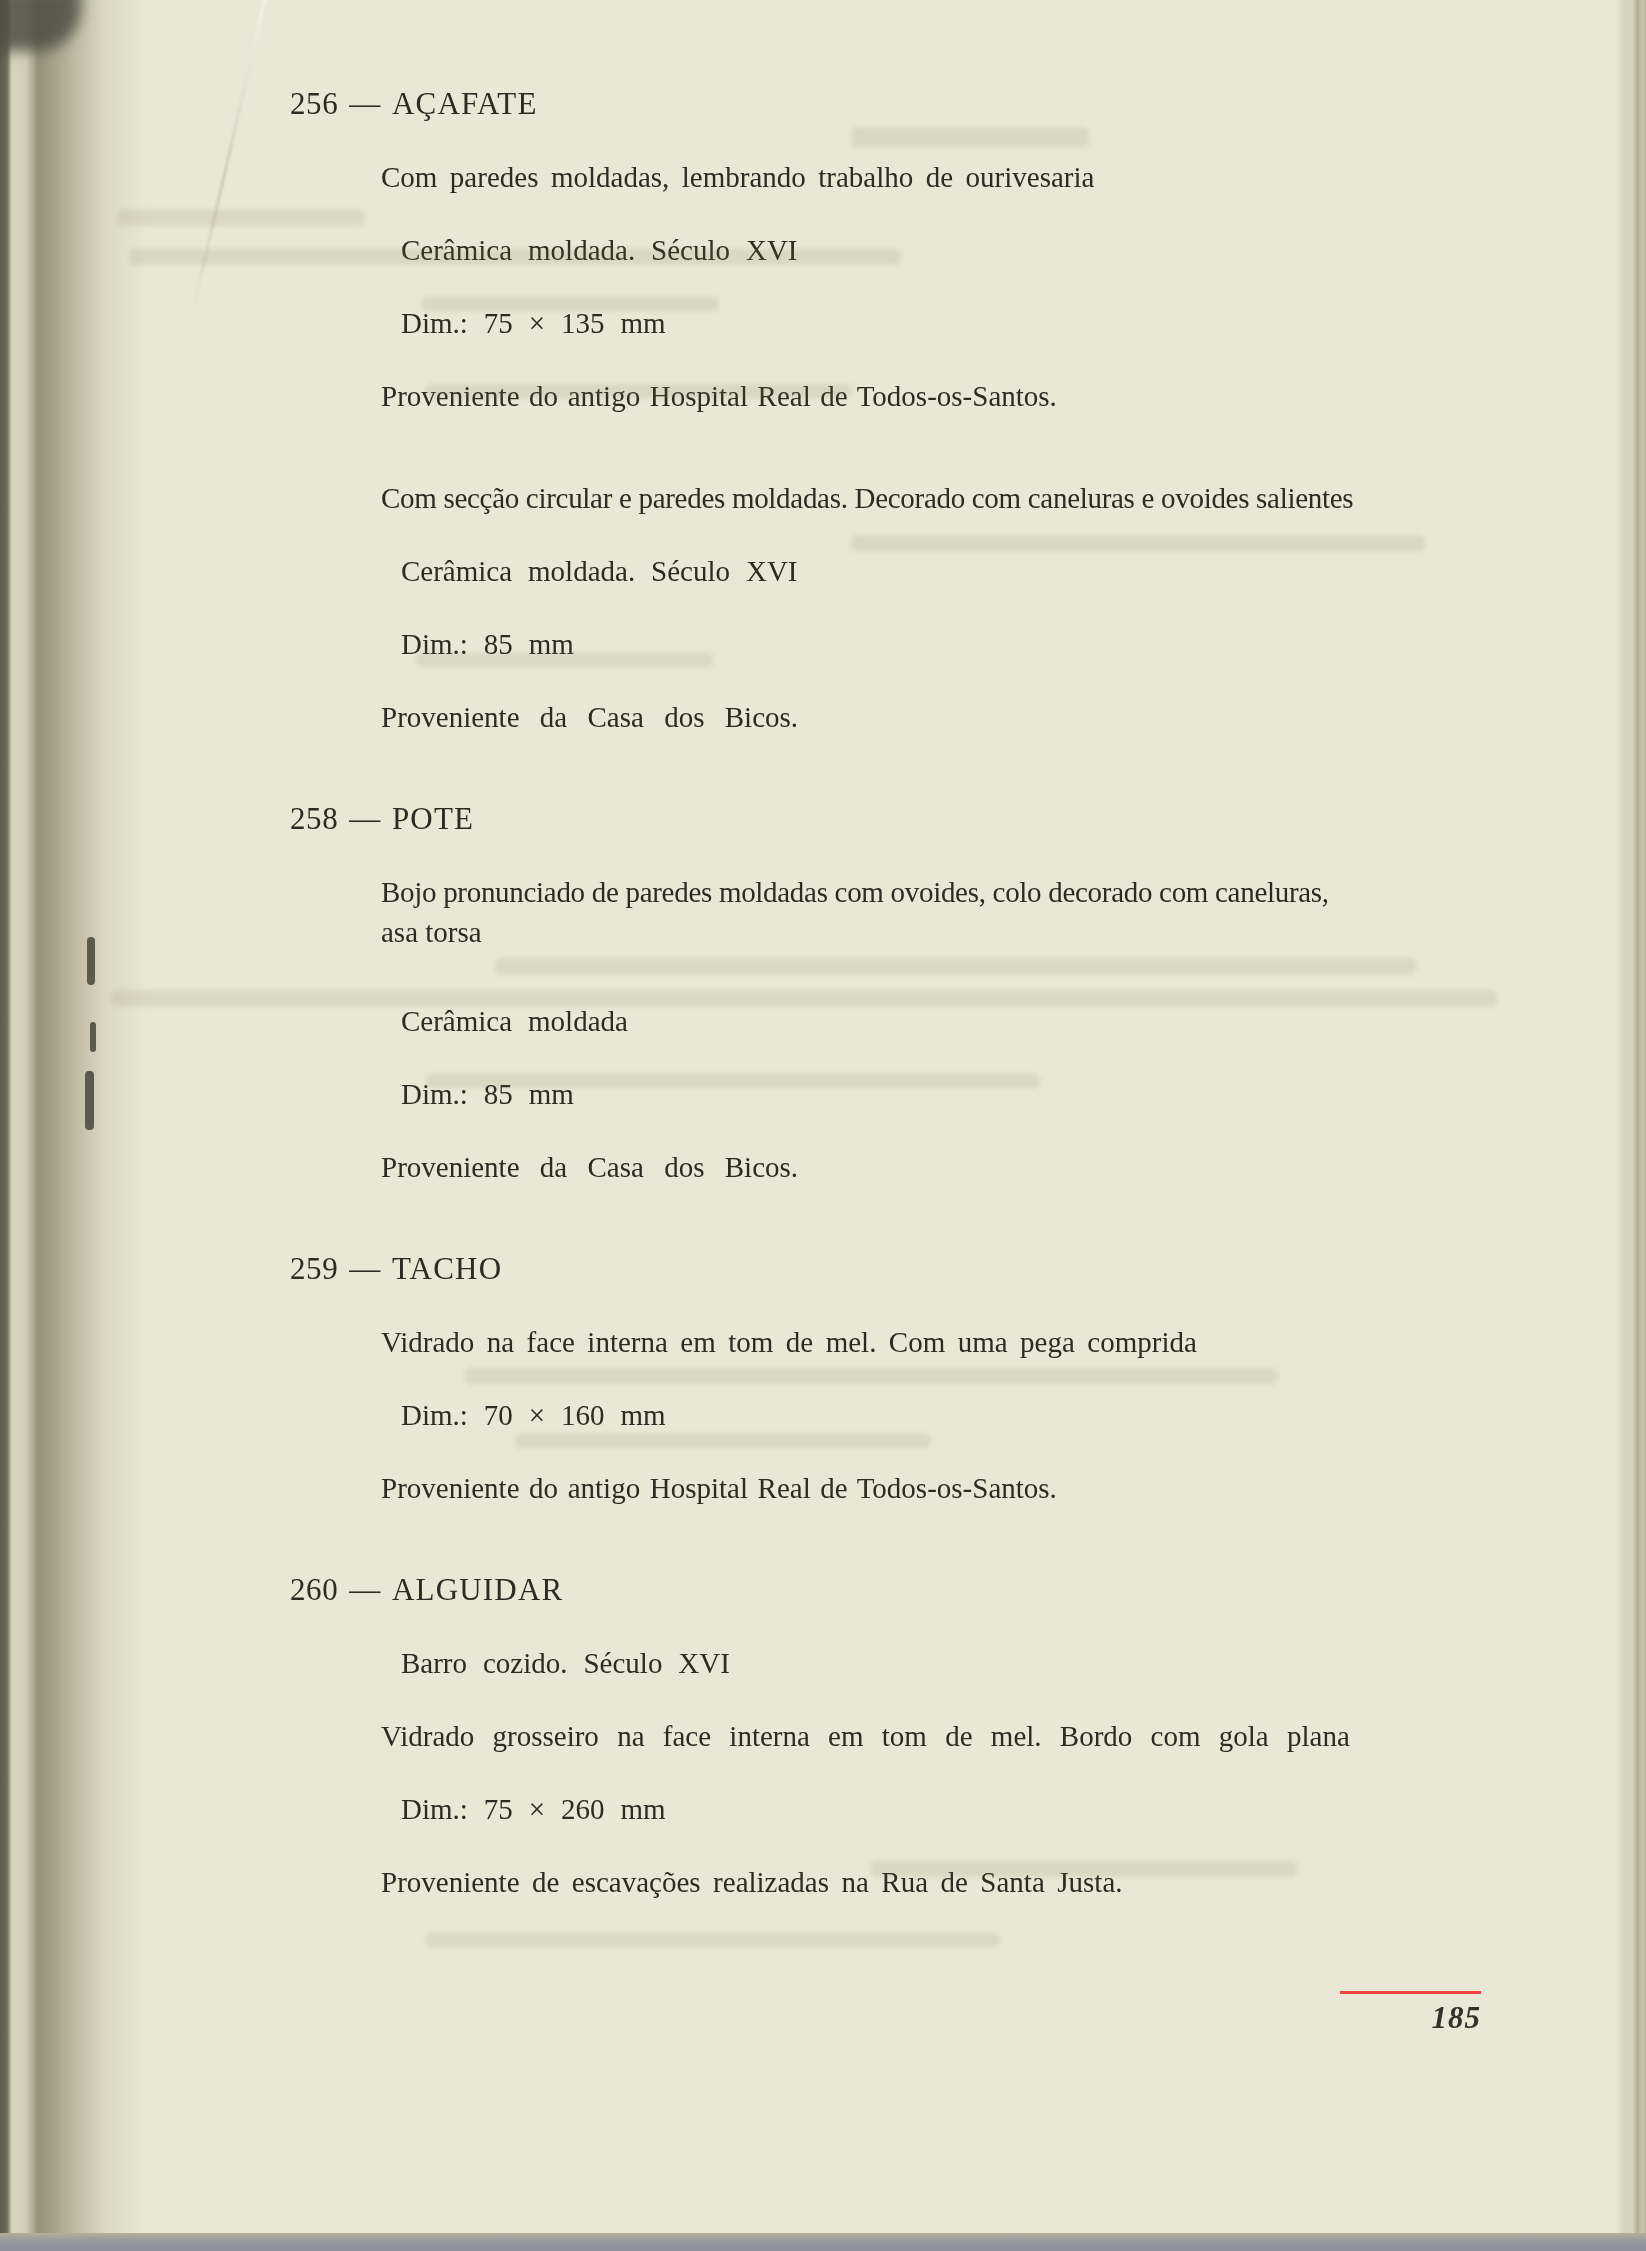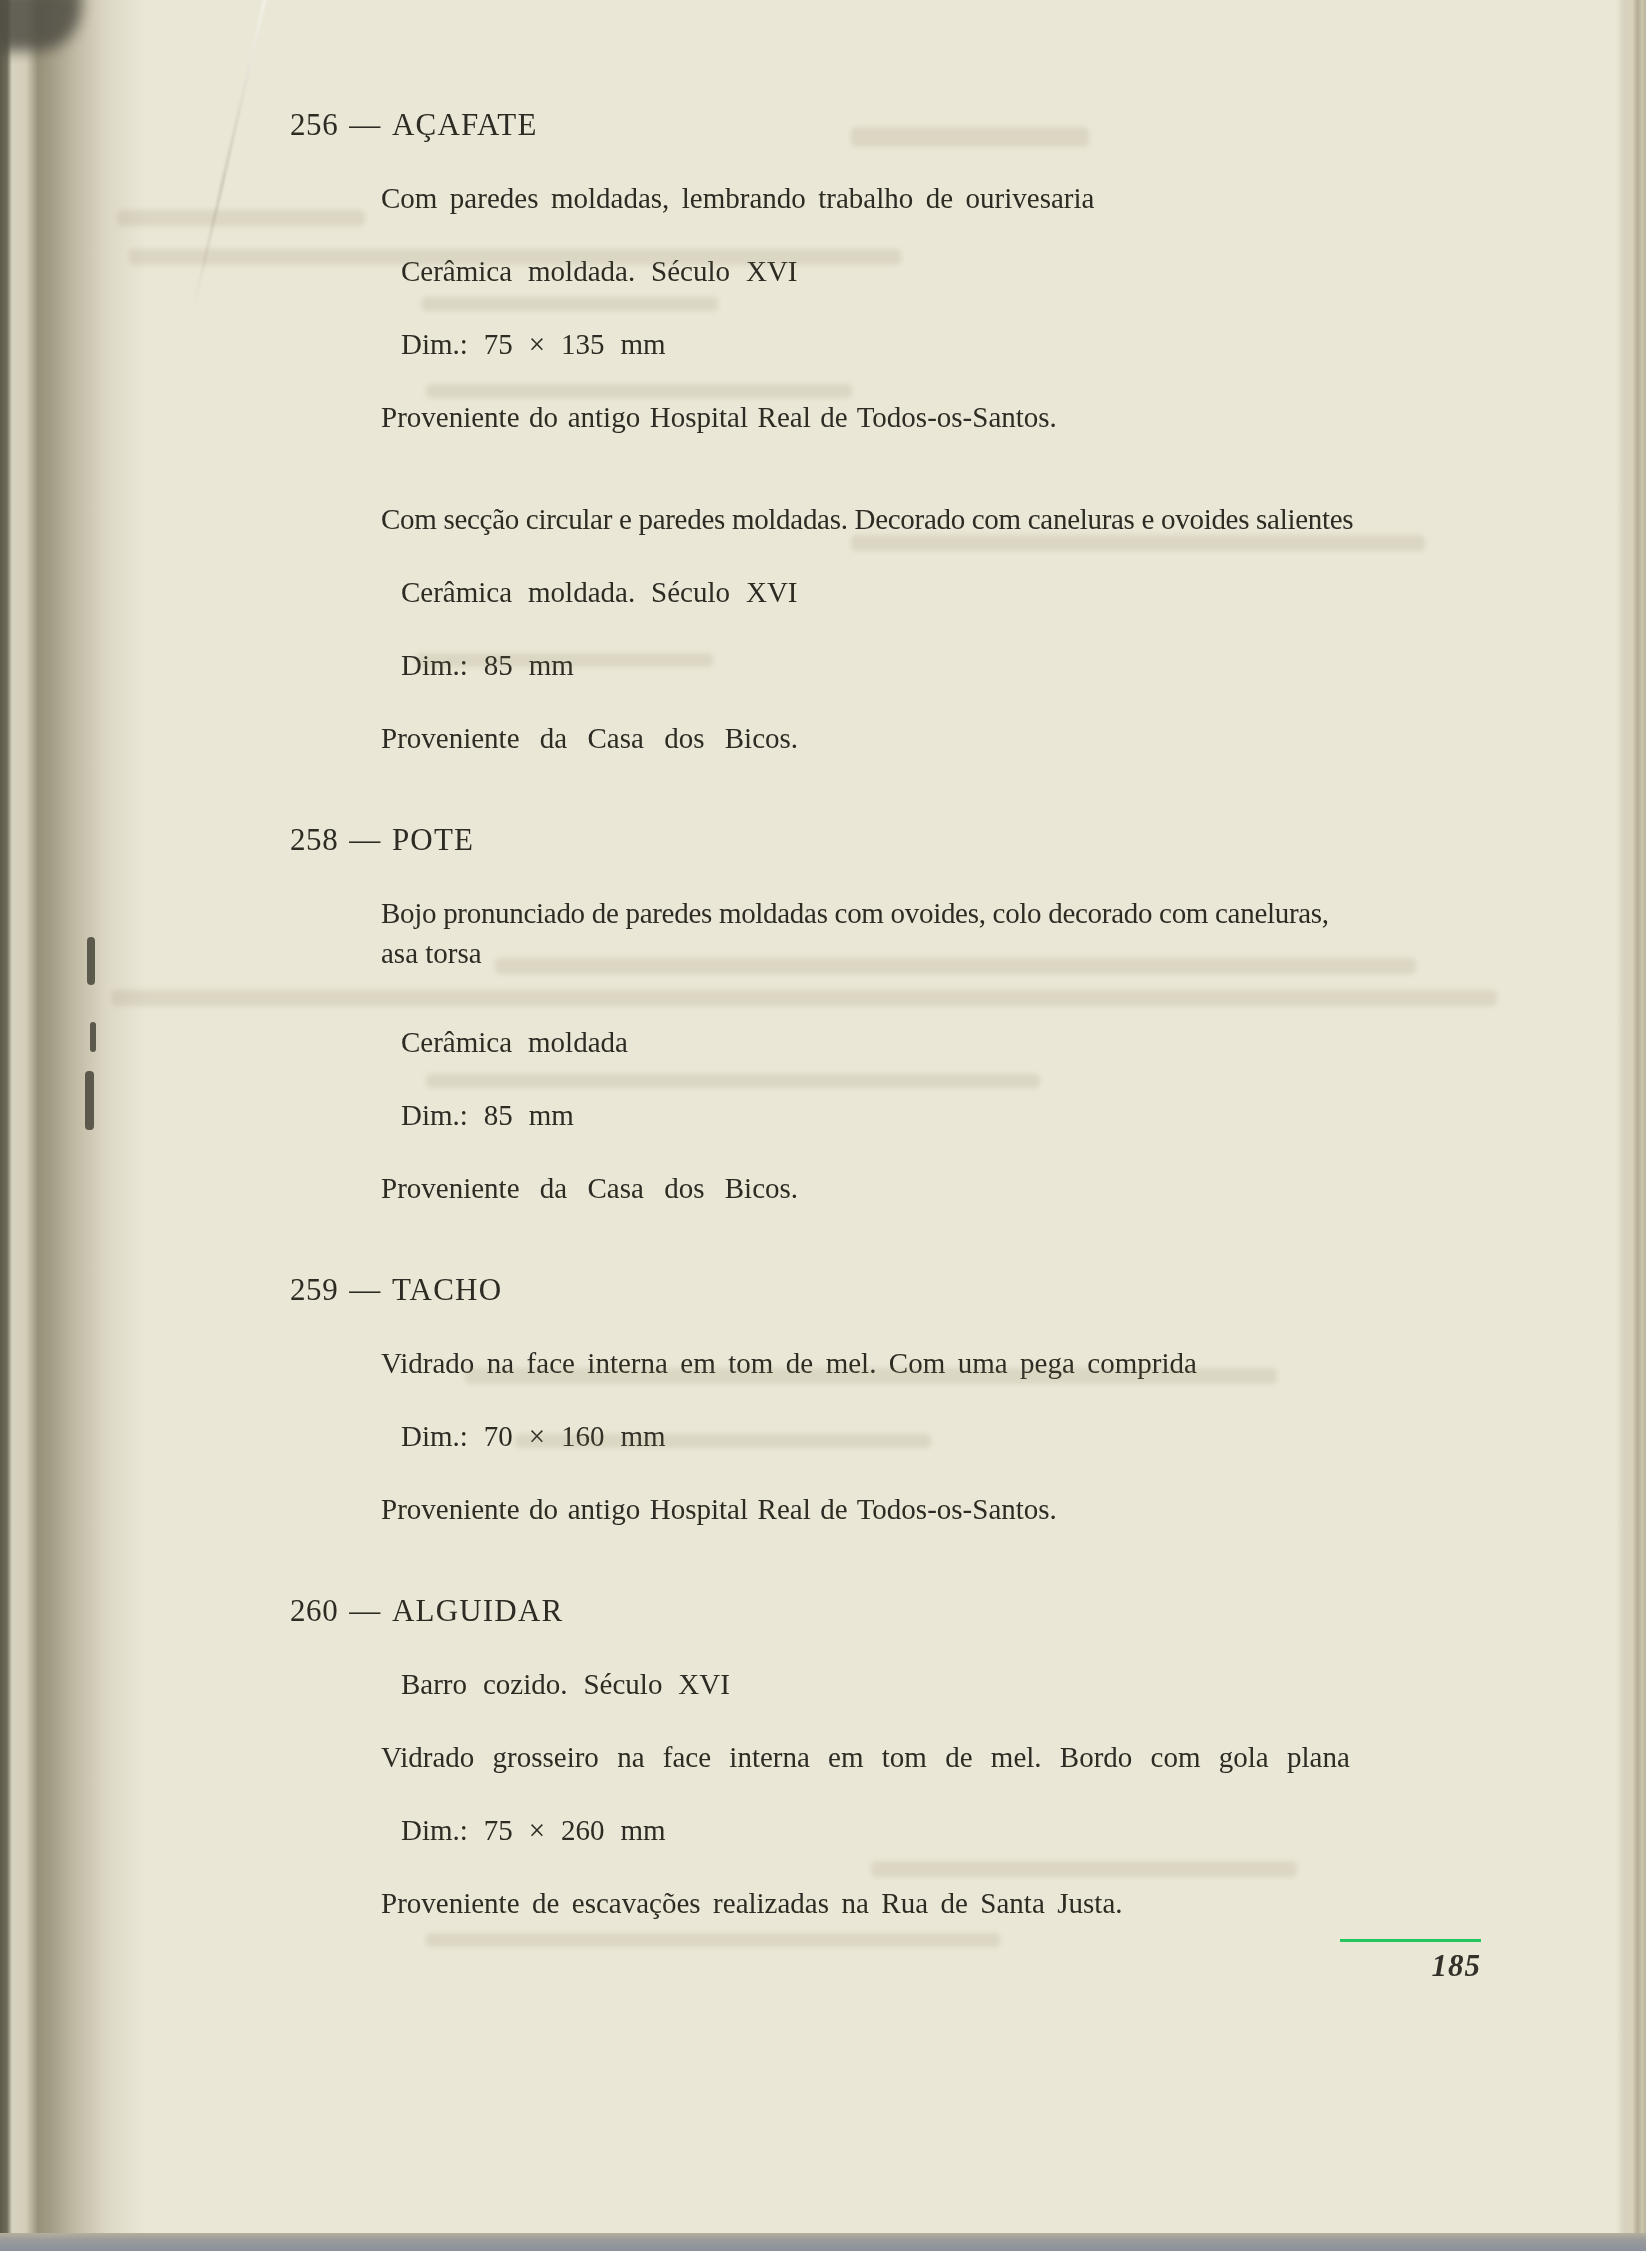--- a/index.html
+++ b/index.html
@@ -49,21 +49,21 @@
   }
   .ink-mark {
     position: absolute; background: #403d33; opacity: .8;
     border-radius: 4px; filter: blur(0.6px);
   }
   .ghost {
     position: absolute; background: rgba(124,117,88,0.14);
     filter: blur(2.5px); border-radius: 5px; pointer-events: none;
   }
   
-  .entries { padding-top: 105px; }
+  .entries { padding-top: 84px; }
   .entry { margin-left: 381px; margin-bottom: 29px; display: flow-root; }
   .entry-header {
     margin-left: -91px; margin-bottom: 33px;
     font-size: 31px; line-height: 40px;
     letter-spacing: 0.6px; word-spacing: 4px; white-space: nowrap;
   }
   .entry-header .sep { margin: 0 11px; }
   .entry-name { letter-spacing: 1.2px; }
   .line {
     font-size: 29px; line-height: 40px; margin-bottom: 33px;
@@ -71,22 +71,22 @@
   }
   .para .line-inner { font-size: 29px; line-height: 40px; white-space: nowrap; }
   .para { margin-bottom: 49px; }
   .tight { letter-spacing: -0.3px; word-spacing: 0; }
   .ws1 { word-spacing: 0.18em; }
   .ws2 { word-spacing: 0.3em; margin-left: 20px; }
   .ws3 { word-spacing: 0.45em; }
   .wsw { word-spacing: 0.38em; }
   
   .folio {
-    position: absolute; left: 1340px; top: 1939px; width: 141px;
-    border-top: 3px solid #22c55e; text-align: right;
+    position: absolute; left: 1340px; top: 1991px; width: 141px;
+    border-top: 3px solid #ef4444; text-align: right;
   }
   .folio-num {
     display: inline-block; margin-top: 6px;
     font-size: 31px; font-style: italic; font-weight: 600;
     letter-spacing: 1px; color: #33312a;
   }
 </style>
 </head>
 <body>
 

